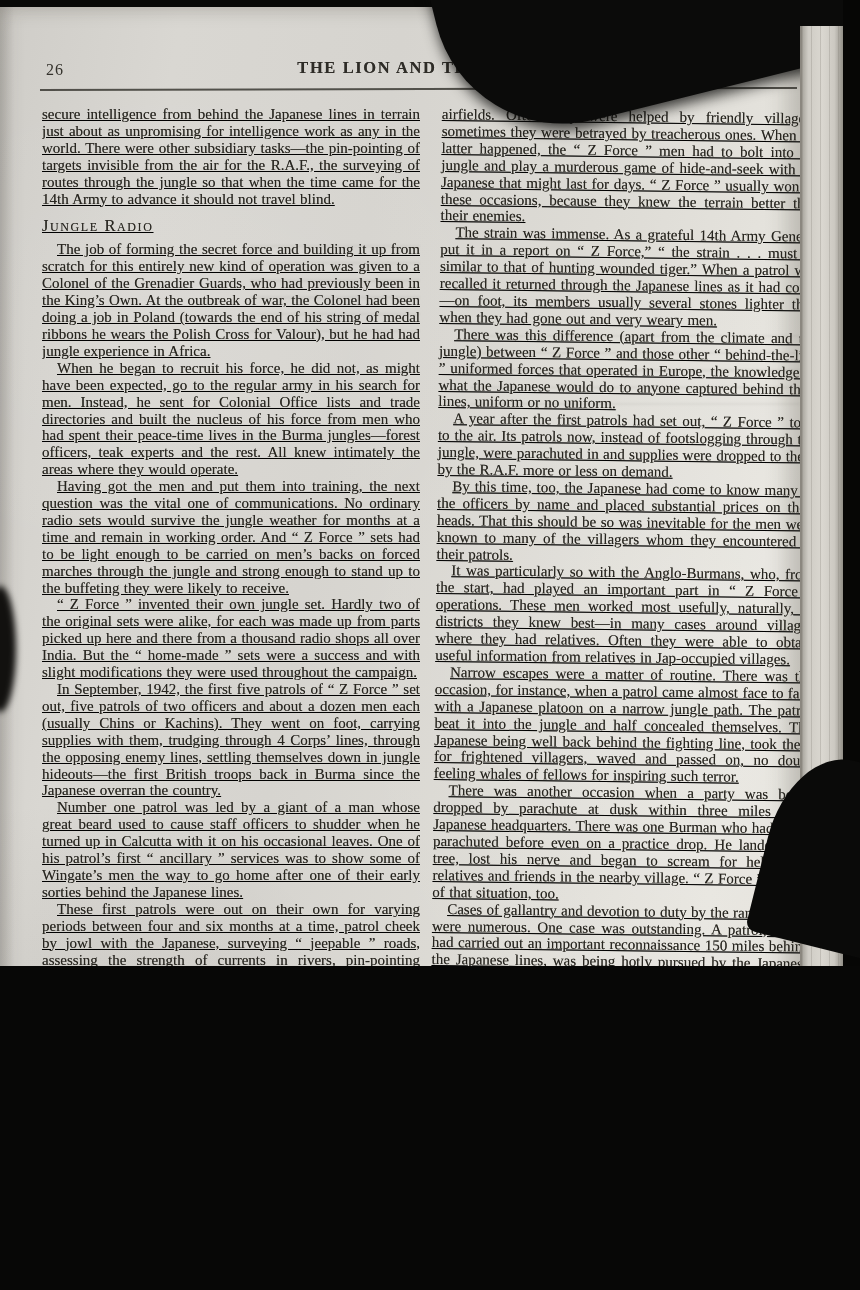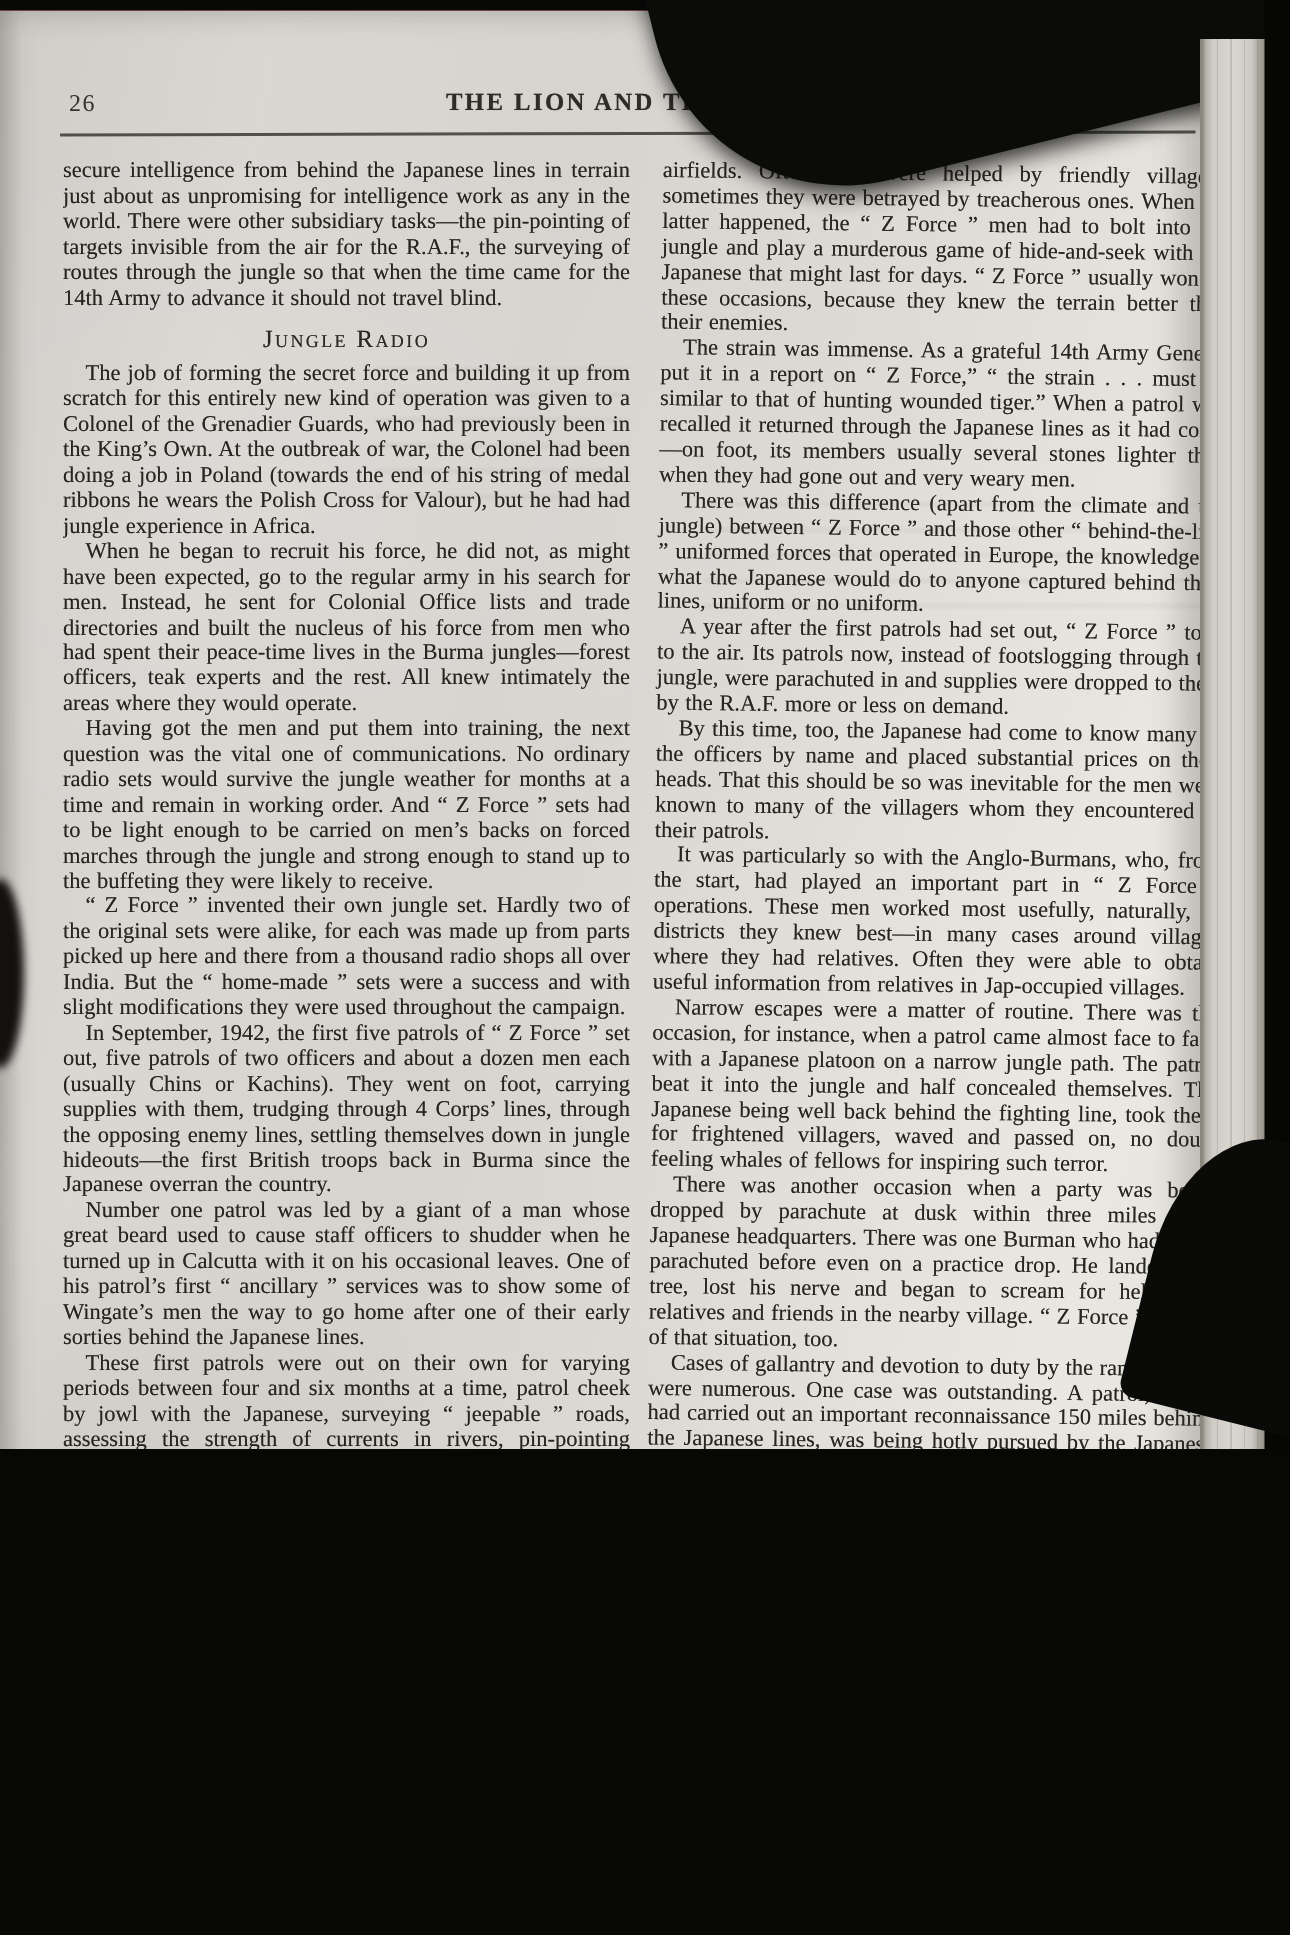--- a/index.html
+++ b/index.html
@@ -39,32 +39,32 @@
     text-shadow:0 0 0.5px rgba(46,44,39,0.6);
   }
   .header-rule {
     position:absolute; left:40px; top:88px; width:757px; height:0;
     border-top:2px solid rgba(58,56,50,0.85);
     transform:rotate(-0.15deg);
   }
   
   .columns {
     position:absolute; left:42px; top:106px; width:778px; height:1122px;
-    display:flex; gap:22px; overflow:hidden;
+    display:flex; gap:22px; overflow:hidden;text-decoration:underline;
   }
   .col { width:378px; }
   .col-right { transform:rotate(0.7deg); transform-origin:0 0; }
   .para {
     margin:0; font-size:15px; line-height:16.9px; text-align:justify;
     color:#27251f; word-spacing:0.6px;
     text-shadow:0 0 0.4px rgba(39,37,31,0.55);
   }
   .para.indent { text-indent:15px; }
   .sec-heading {
-    margin:9px 0 5px; text-align:center;
+    margin:9px 0 5px; text-align:left;
     font-variant:small-caps; font-weight:normal;
     font-size:16.5px; letter-spacing:1.6px; color:#2a2822;
     text-shadow:0 0 0.4px rgba(42,40,34,0.55);
   }
   
   .top-edge-shadow { position:absolute; left:0; top:0; width:640px; height:7px; background:#080807; }
   .corner-shadow-tr {
     position:absolute; top:-158px; right:-90px; width:520px; height:250px;
     background:#0b0b0a; transform:rotate(-14deg);
     border-radius:0 0 0 130px; box-shadow:0 6px 14px rgba(10,10,9,0.8);

